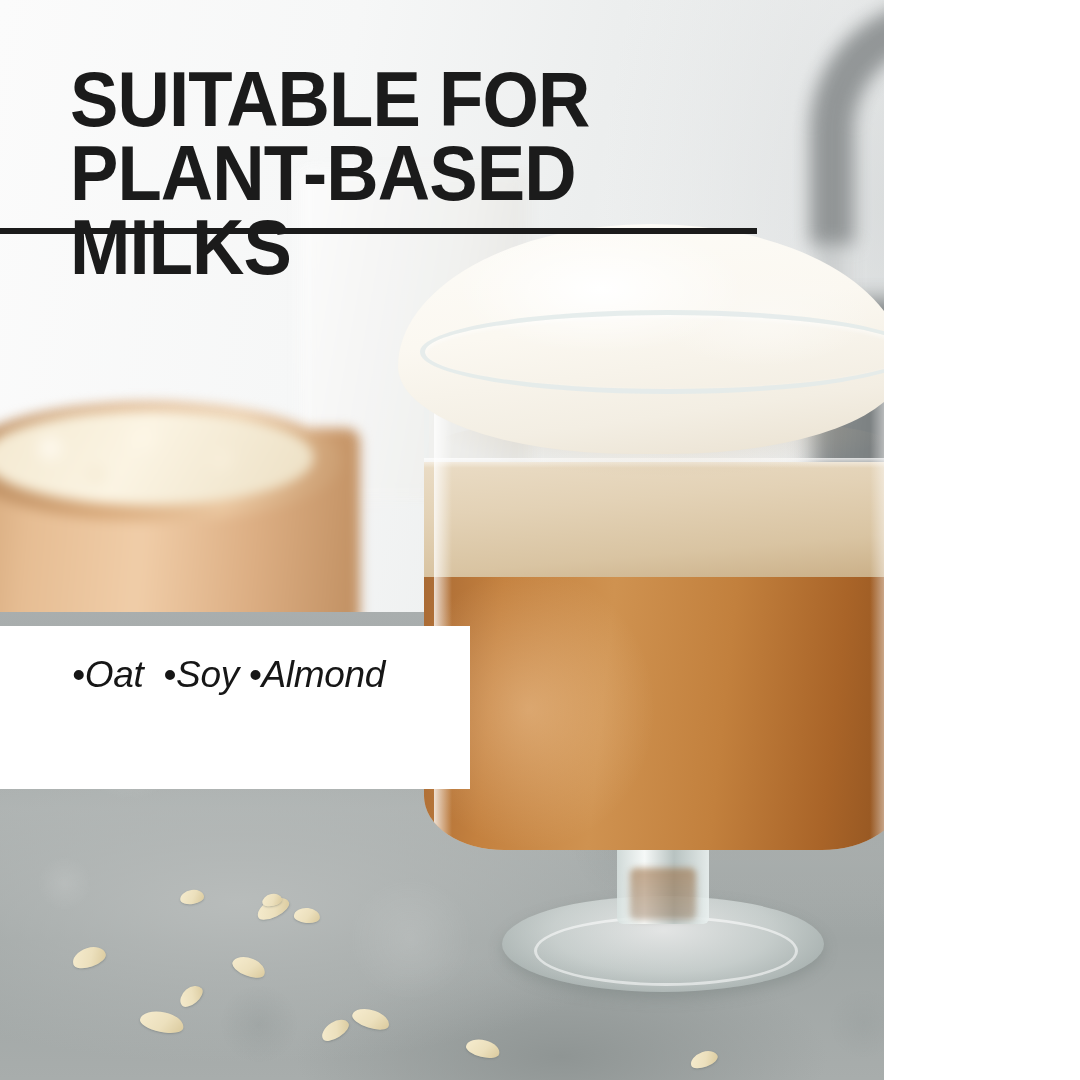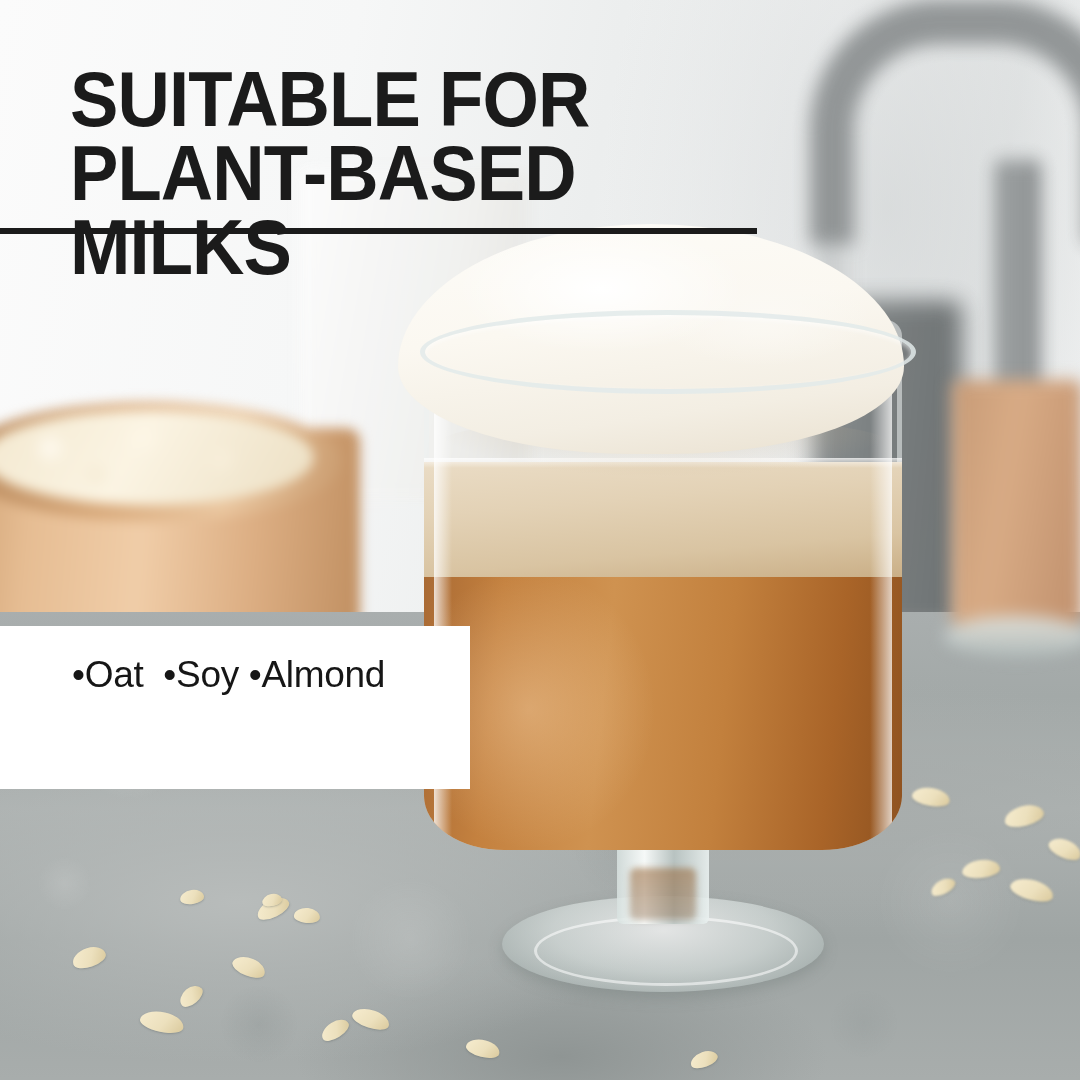--- a/index.html
+++ b/index.html
@@ -1,21 +1,21 @@
 <!DOCTYPE html>
 <html><head>
 <meta charset="utf-8">
 <style>
   html,body{margin:0;padding:0;}
   body{
     width:1080px;height:1080px;overflow:hidden;
     font-family:"Liberation Sans",sans-serif;
     background:#ffffff;
   }
-  #stage{position:relative;width:1080px;height:1080px;overflow:hidden;background:#f2f3f3;}
+  #stage{position:relative;width:884px;height:1080px;overflow:hidden;background:#f2f3f3;}
 
   
   .photo{position:absolute;inset:0;overflow:hidden;}
 
   
   .backdrop{
     position:absolute;left:0;top:0;width:1080px;height:700px;
     background:
       linear-gradient(100deg,#fbfbfb 0%,#f6f7f7 30%,#eceeee 52%,#f4f5f5 70%,#e7e9e9 86%,#f7f8f8 100%);
   }
@@ -202,21 +202,21 @@
   .rule{
     position:absolute;left:0;top:228px;width:757px;height:6px;background:#1b1b1b;
   }
   .callout{
     position:absolute;left:0;top:626px;width:470px;height:163px;background:#ffffff;
   }
   .callout-line{
     color:#161616;font-size:37px;font-weight:500;letter-spacing:-.3px;
     font-family:"Liberation Sans",sans-serif;white-space:pre;
   }
-  .cl1{position:absolute;left:72px;top:28px;}
+  .cl1{position:absolute;left:72px;top:28px;font-style:italic;}
   .cl2{position:absolute;left:56px;top:95px;}
 
   
   .logo{
     position:absolute;left:874px;top:936px;width:162px;height:102px;
   }
   .logo svg{display:block;}
   .logo-word{
     position:absolute;left:22px;top:20px;width:118px;
     color:#ffffff;font-family:"Liberation Serif",serif;

